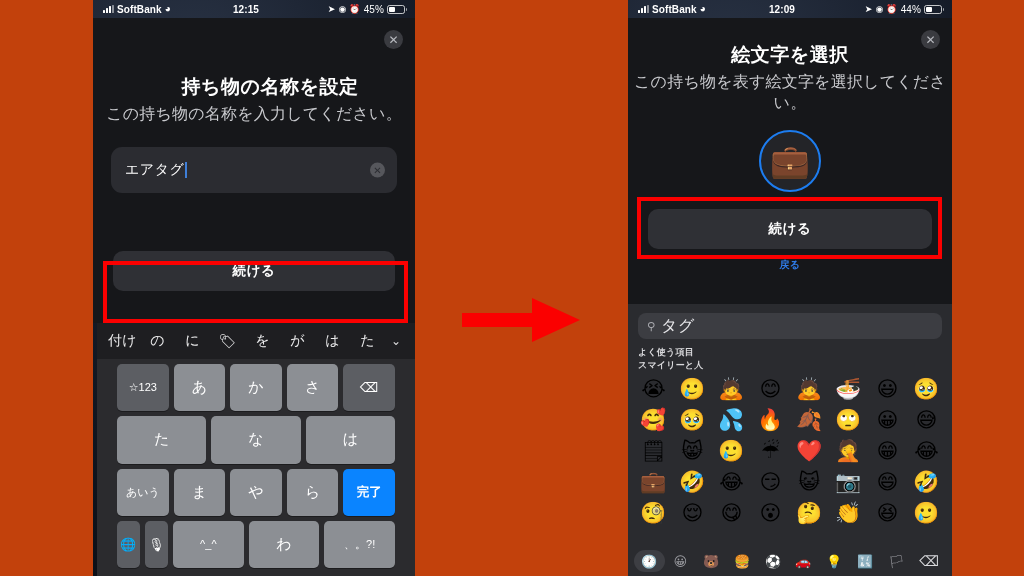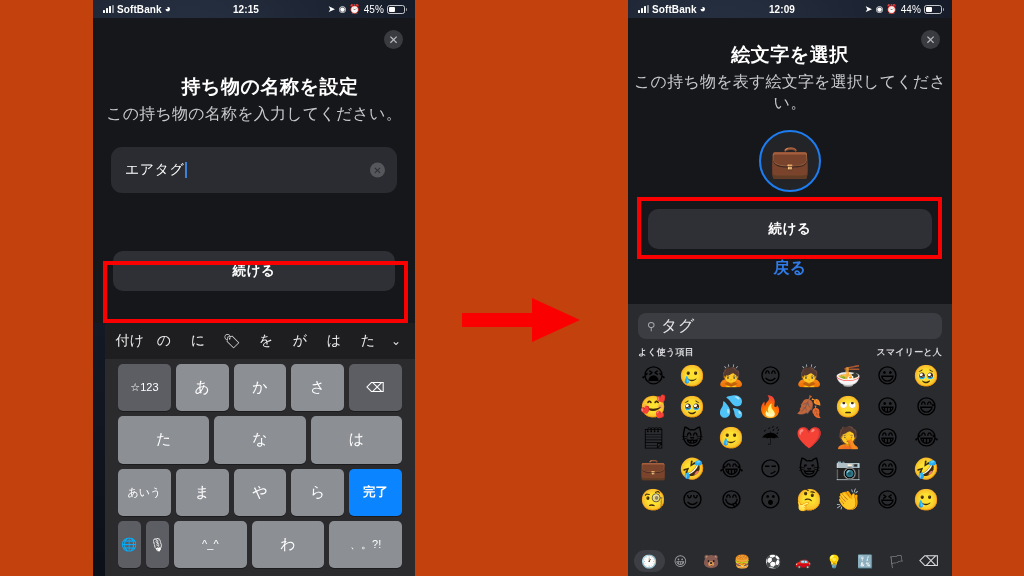--- a/index.html
+++ b/index.html
@@ -107,21 +107,21 @@
     font-size:10px; line-height:15px; text-align:center; font-weight:bold;
   }
 
   
   .primary-btn{
     height:40px; border-radius:10px; background:#2f3035;
     display:flex; align-items:center; justify-content:center;
     color:#fff; font-size:13.5px; font-weight:bold; letter-spacing:.6px;
   }
   .backlink{
-    text-align:center; color:#2f7ae5; font-size:16px;
+    text-align:center; color:#2f7ae5; font-size:10px;
     font-weight:bold; margin-top:9px; letter-spacing:.4px;
   }
 
   
   .hl{ position:absolute; border:4px solid #fb0000; z-index:7; }
   #hl-left  { left:103px; top:261px;  width:305px; height:62px; }
   #hl-right { left:637px; top:197px;  width:305px; height:62px; }
 
   .ghost-text{
     position:absolute; left:0; right:0; text-align:center;
@@ -131,33 +131,33 @@
   
   .emoji-preview{
     margin:16px auto 0; width:62px; height:62px; border-radius:50%;
     border:2.5px solid #1d7df0; background:#232428;
     display:flex; align-items:center; justify-content:center;
     font-size:32px; line-height:1;
   }
 
   
   .keyboard{
-    position:absolute; left:12px; right:0; bottom:0; height:253px;
+    position:absolute; left:4px; right:0; bottom:0; height:253px;
     background:#2b2b2e; z-index:5; display:flex; flex-direction:column;
   }
   .predictive{
     height:36px; display:flex; align-items:center;
     padding:0 8px; background:#1e1e21;
   }
   .pred-item{
     flex:1; text-align:center; color:#ededee; font-size:14px;
     letter-spacing:.3px;
   }
   .pred-chevron{ width:22px; text-align:center; color:#dcdcde; font-size:12px; }
-  .keyrows{ flex:1; display:flex; flex-direction:column; padding:5px 13px 8px; gap:5px; }
+  .keyrows{ flex:1; display:flex; flex-direction:column; padding:5px 20px 8px; gap:5px; }
   .keyrow{ flex:1; display:flex; gap:5px; }
   .key{
     flex:1; border-radius:5px; background:#8c8f94;
     display:flex; align-items:center; justify-content:center;
     color:#fff; font-size:15px; box-shadow:0 1px 0 rgba(0,0,0,.35);
   }
   .key.dark{ background:#5c5e63; font-size:12.5px; }
   .key.small{ font-size:11px; }
   .key.blue{ background:#0a84ff; font-size:12.5px; font-weight:bold; }
   .key.narrow{ flex:0 0 23px; font-size:13px; }
@@ -172,21 +172,21 @@
   .emoji-search{
     height:26px; border-radius:8px; background:#3c3d42;
     display:flex; align-items:center; gap:6px; padding:0 9px;
   }
   .srch-icon{ color:#a8a9ae; font-size:11px; }
   .srch-text{ color:#e7e7ea; font-size:16px; letter-spacing:.5px; }
 
   .section-heads{
     display:flex; justify-content:space-between;
     padding:3px 10px 1px; color:#d9d9dc;
-    font-size:9px; font-weight:bold; letter-spacing:.2px;
+    font-size:9px; font-weight:bold; letter-spacing:.2px;flex-direction:column;
   }
   .egrid{
     flex:1; display:grid;
     grid-template-columns:repeat(8, 1fr);
     align-content:start;
     padding:0 6px;
   }
   .ecell{
     height:31px; display:flex; align-items:center; justify-content:center;
     font-size:21px; line-height:1;

